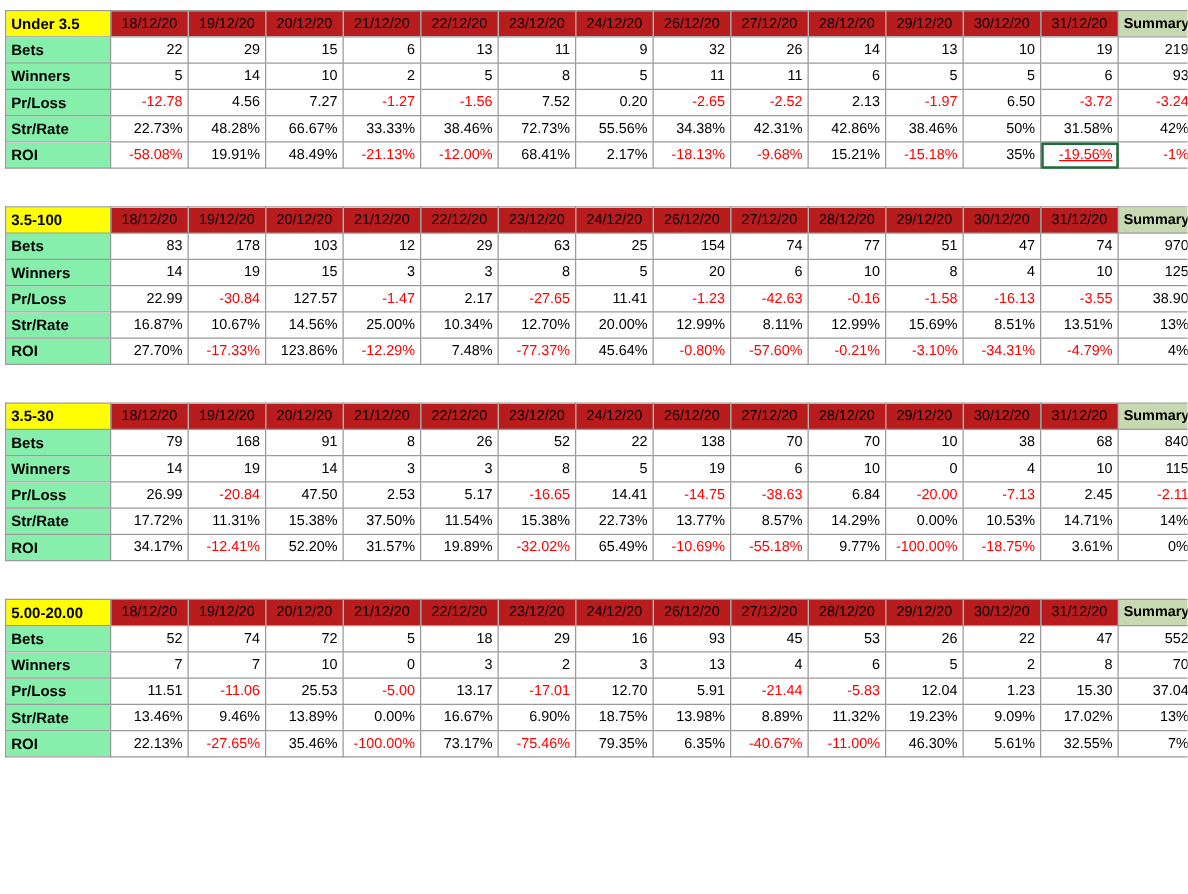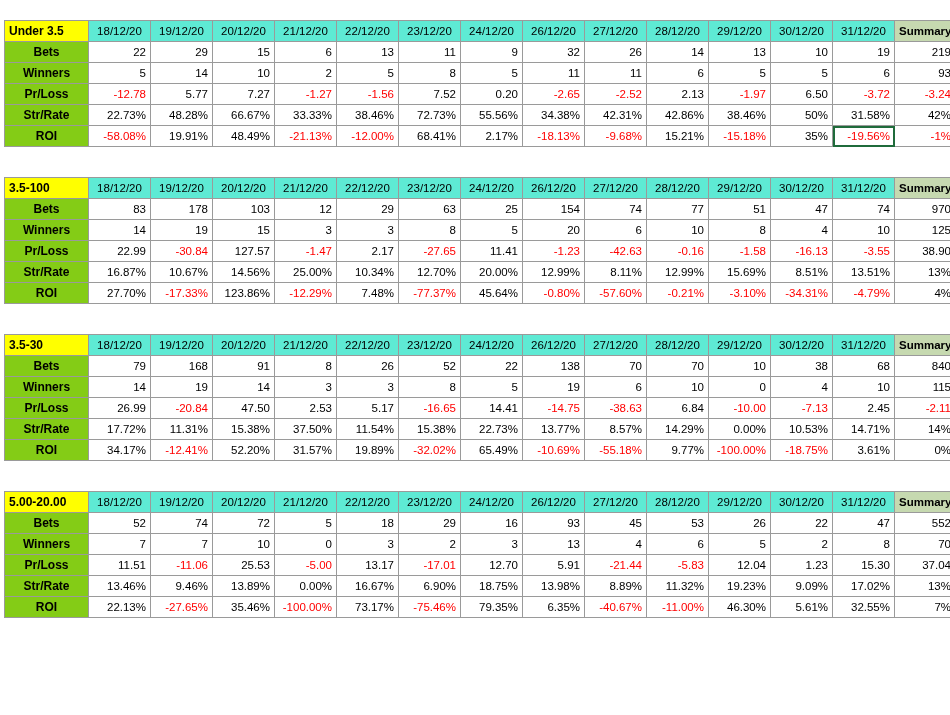--- a/index.html
+++ b/index.html
@@ -9,21 +9,21 @@
   }
   body {
     width: 950px;
     height: 715px;
     font-family: "Liberation Sans", sans-serif;
     font-size: 11.5px;
     color: #000000;
     overflow: hidden;
   }
   .sheet {
-    padding: 20px 4px 0 4px;
+    padding: 8px 4px 0 4px;
     box-sizing: border-box;
   }
   table.stats {
     border-collapse: collapse;
     table-layout: fixed;
     width: 942px;
     margin-bottom: 0;
   }
   table.stats td, table.stats th {
     border: 1px solid #9a9a9a;
@@ -38,55 +38,56 @@
   col.c-date  { width: 62px; }
   col.c-sum   { width: 61px; }
 
   .hdr-title {
     background: #ffff00;
     font-weight: bold;
     text-align: left;
     font-size: 12px;
   }
   .hdr-date {
-    background: #5eead4;
+    background: #b91c1c;
     font-weight: normal;
     text-align: center;
     font-size: 11.5px;
   }
   .hdr-sum {
     background: #c6d9b0;
     font-weight: bold;
     text-align: center;
     font-size: 11.5px;
   }
   .row-label {
-    background: #84cc16;
+    background: #86efac;
     font-weight: bold;
-    text-align: center;
+    text-align: left;
     font-size: 12px;
   }
   td.val {
     text-align: right;
     font-size: 11.5px;
   }
   td.val.neg { color: #ff0000; }
   td.sumcell {
     text-align: right;
     font-weight: normal;
     font-size: 11.5px;
   }
   td.sumcell.neg { color: #ff0000; }
   .spacer {
     height: 30px;
   }
   .selected {
     outline: 2px solid #1f6b3b;
     outline-offset: -2px;
     position: relative;
+    text-decoration: underline;
   }
 </style>
 </head>
 <body>
 
 <div class="sheet">
   <div id="tables-container">
       <div>
         <table class="stats">
           <colgroup>
@@ -156,21 +157,21 @@
               <td class="val">11</td>
               <td class="val">6</td>
               <td class="val">5</td>
               <td class="val">5</td>
               <td class="val">6</td>
               <td class="sumcell">93</td>
             </tr>
             <tr>
               <td class="row-label">Pr/Loss</td>
               <td class="val neg">-12.78</td>
-              <td class="val">5.77</td>
+              <td class="val">4.56</td>
               <td class="val">7.27</td>
               <td class="val neg">-1.27</td>
               <td class="val neg">-1.56</td>
               <td class="val">7.52</td>
               <td class="val">0.20</td>
               <td class="val neg">-2.65</td>
               <td class="val neg">-2.52</td>
               <td class="val">2.13</td>
               <td class="val neg">-1.97</td>
               <td class="val">6.50</td>
@@ -421,21 +422,21 @@
               <td class="val">26.99</td>
               <td class="val neg">-20.84</td>
               <td class="val">47.50</td>
               <td class="val">2.53</td>
               <td class="val">5.17</td>
               <td class="val neg">-16.65</td>
               <td class="val">14.41</td>
               <td class="val neg">-14.75</td>
               <td class="val neg">-38.63</td>
               <td class="val">6.84</td>
-              <td class="val neg">-10.00</td>
+              <td class="val neg">-20.00</td>
               <td class="val neg">-7.13</td>
               <td class="val">2.45</td>
               <td class="sumcell neg">-2.11</td>
             </tr>
             <tr>
               <td class="row-label">Str/Rate</td>
               <td class="val">17.72%</td>
               <td class="val">11.31%</td>
               <td class="val">15.38%</td>
               <td class="val">37.50%</td>

